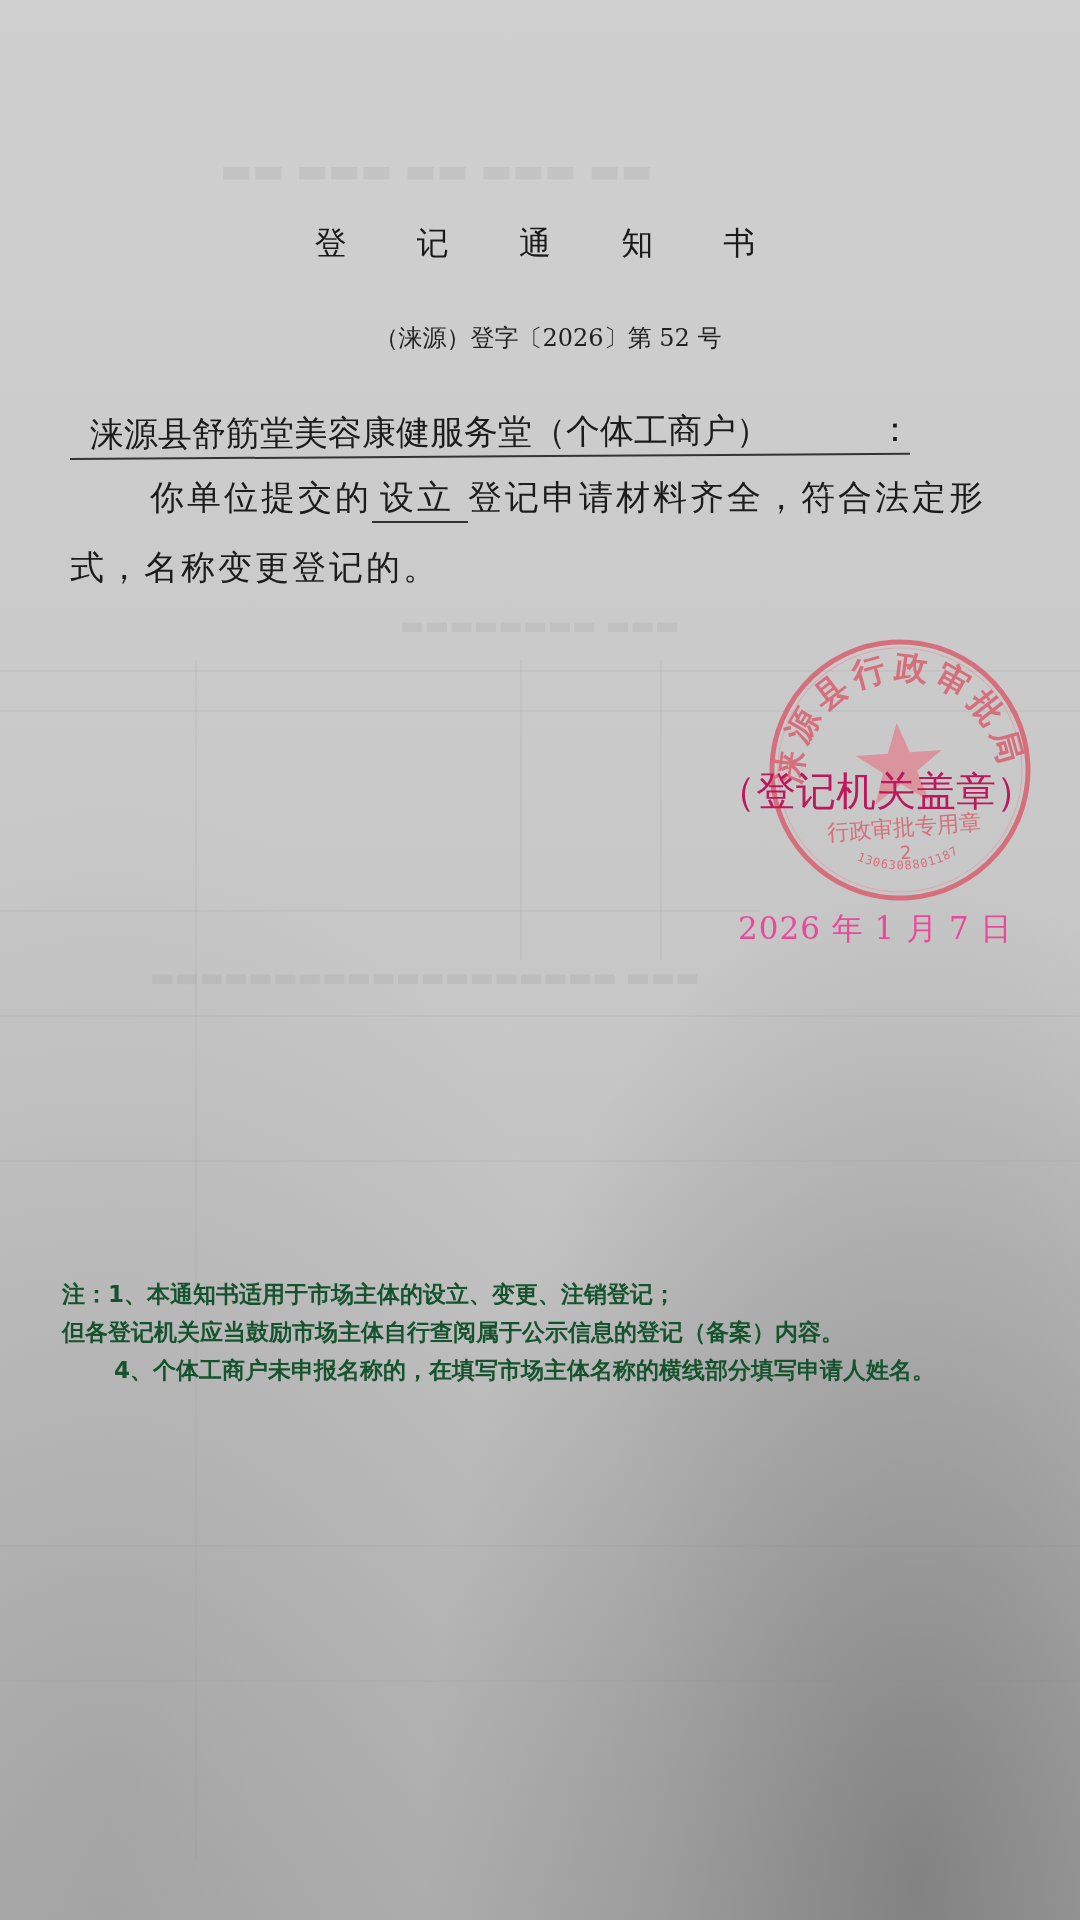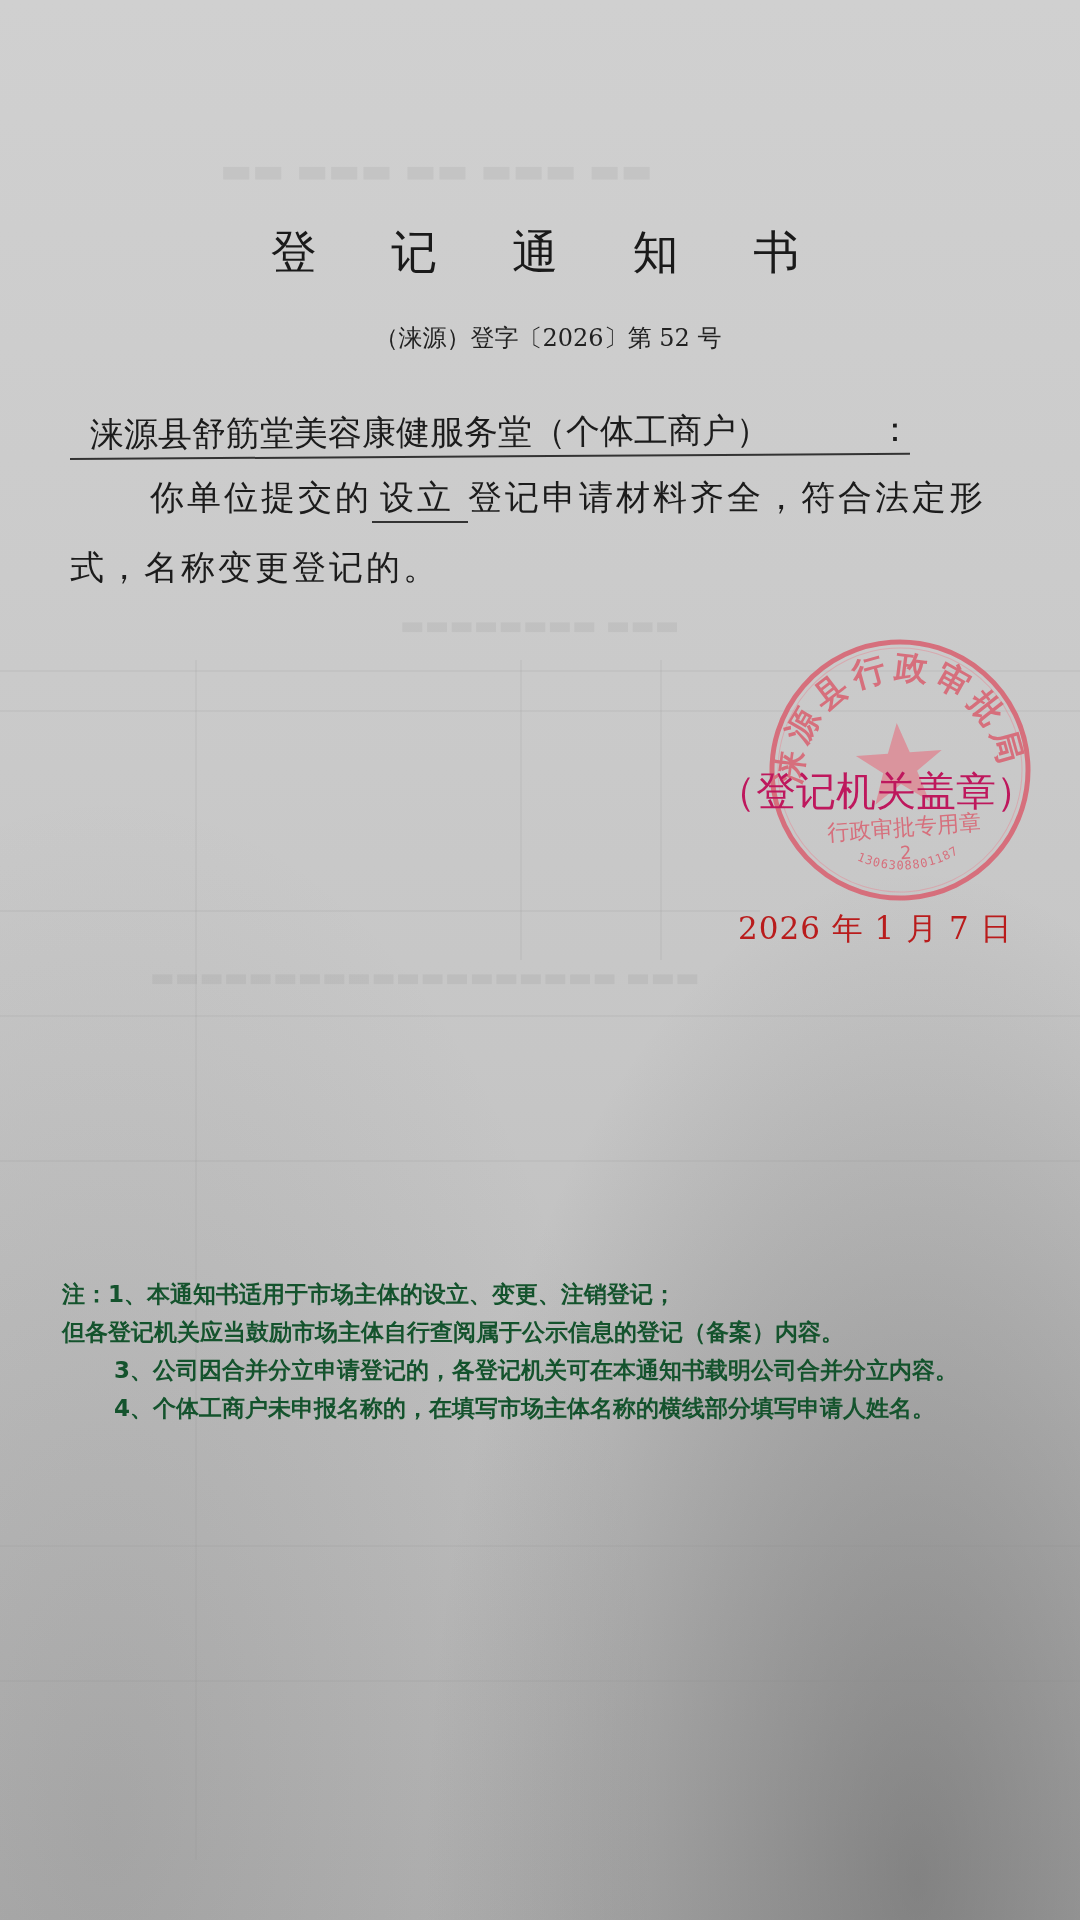--- a/index.html
+++ b/index.html
@@ -36,21 +36,21 @@
       background: rgba(140,140,140,0.10);
       pointer-events: none;
     }
     .title {
       position: absolute;
       top: 222px;
       left: 0;
       width: 1080px;
       text-align: center;
       font-family: "DejaVu Sans", "Liberation Sans", sans-serif;
-      font-size: 46px;
+      font-size: 32px;
       letter-spacing: 30px;
       padding-left: 20px;
       box-sizing: border-box;
       color: #1a1a1a;
     }
     .doc-number {
       position: absolute;
       top: 322px;
       left: 0;
       width: 1080px;
@@ -122,21 +122,21 @@
       height: 270px;
       z-index: 2;
       transform: rotate(-4deg);
       opacity: 0.85;
     }
     .date {
       position: absolute;
       top: 908px;
       left: 738px;
       font-size: 31px;
-      color: #b91c1c;
+      color: #ec4899;
       white-space: nowrap;
       letter-spacing: 1px;
       z-index: 3;
     }
     .notes {
       position: absolute;
       top: 1275px;
       left: 62px;
       width: 1010px;
       font-family: "DejaVu Sans", "Liberation Sans", sans-serif;
@@ -203,17 +203,16 @@
     <text font-family="DejaVu Sans Mono, monospace" font-size="12" fill="#d9606f" letter-spacing="1">
       <textPath href="#arcBottom" startOffset="50%" text-anchor="middle">1306308801187</textPath>
     </text>
   </svg>
 
   <div class="date">2026 年 1 月 7 日</div>
 
   <div class="notes">
     <div class="note-line">注：1、本通知书适用于市场主体的设立、变更、注销登记；</div>
     <div class="note-line">但各登记机关应当鼓励市场主体自行查阅属于公示信息的登记（备案）内容。</div>
-    <div class="note-line note-indent">3、公司因合并分立申请登记的，各登记机关可在本通知书载明公司合并分立内容。</div>
     <div class="note-line note-indent">4、个体工商户未申报名称的，在填写市场主体名称的横线部分填写申请人姓名。</div>
   </div>
 
 </div>
 
 </body></html>

